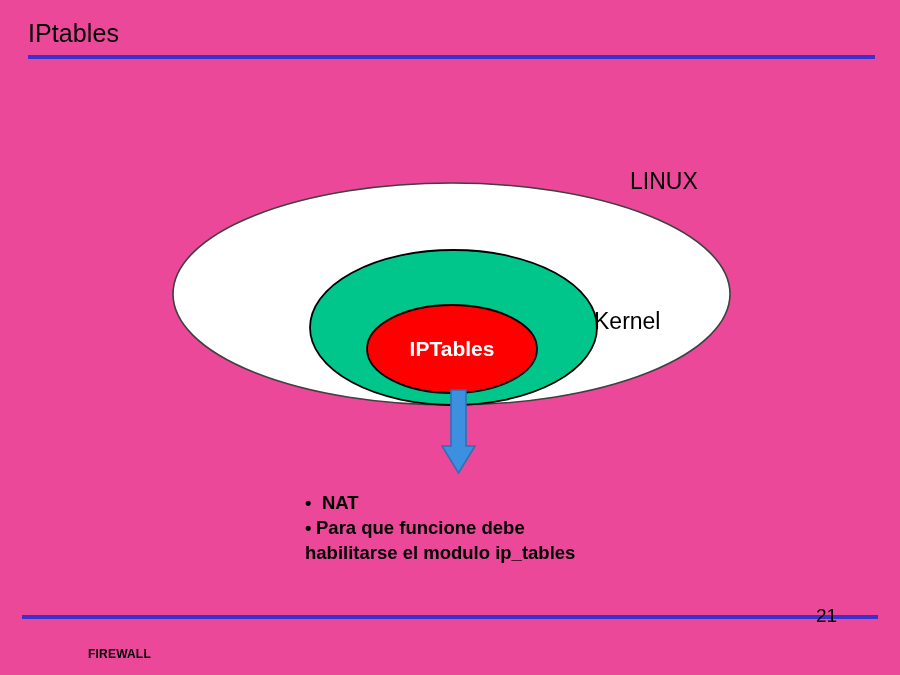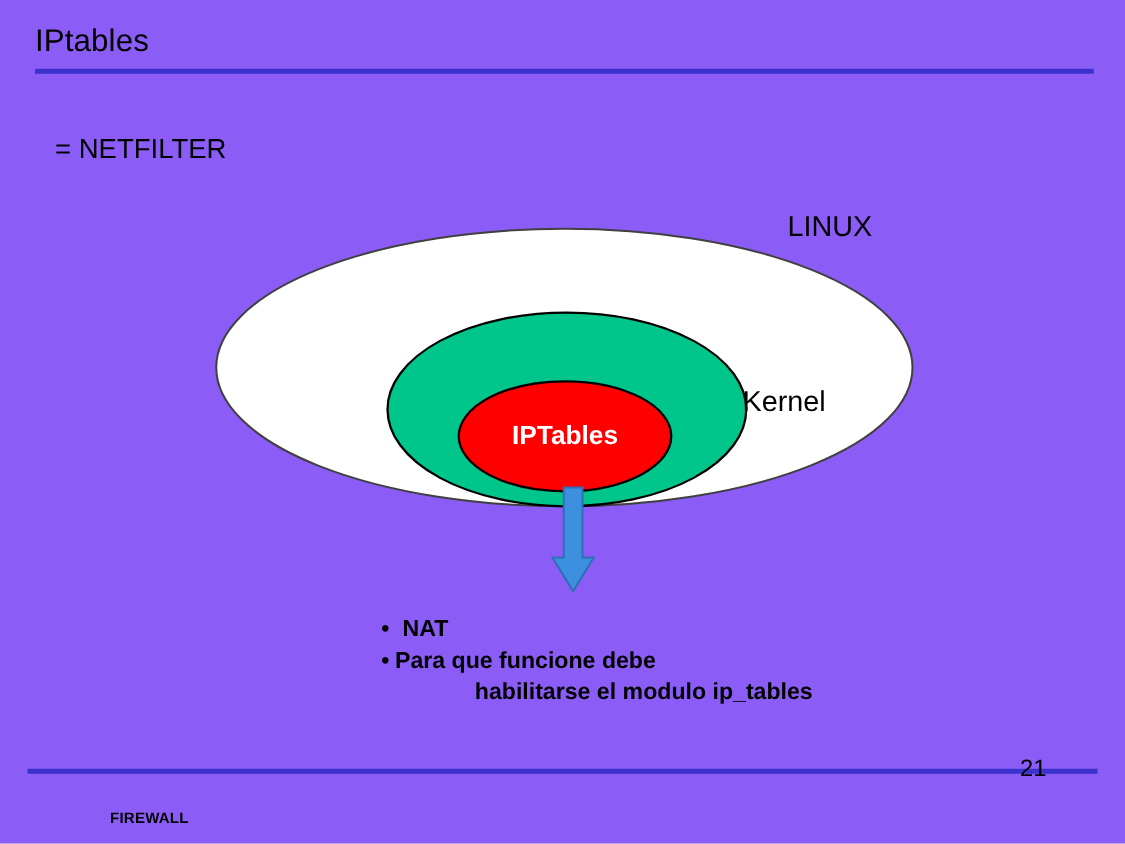--- a/index.html
+++ b/index.html
@@ -8,21 +8,21 @@
     background: #ffffff;
   }
   body {
     font-family: "Liberation Sans", sans-serif;
     -webkit-font-smoothing: antialiased;
   }
   #slide {
     position: relative;
     width: 900px;
     height: 675px;
-    background: #8b5cf6;
+    background: #ec4899;
     overflow: hidden;
   }
 
   
   #slide-title {
     position: absolute;
     left: 28px;
     top: 18px;
     font-size: 25px;
     line-height: 30px;
@@ -102,21 +102,20 @@
     white-space: nowrap;
   }
   .bullet-dot {
     display: inline-block;
     width: 17px;
   }
   .bullet-dot.tight { width: 11px; }
   .bullet-wrap {
     display: block;
     white-space: nowrap;
-    text-align: center;
   }
 
   
   #footer-rule {
     position: absolute;
     left: 22px;
     top: 615px;
     width: 856px;
     height: 4px;
     background: #3B32CE;
@@ -145,21 +144,20 @@
   }
 </style>
 </head>
 <body>
 
 <div id="slide">
 
   <div id="slide-title">IPtables</div>
   <div id="title-rule"></div>
 
-  <div id="subtitle">= NETFILTER</div>
 
   <svg id="diagram" viewBox="0 0 900 675">
 
     <ellipse cx="451.5" cy="294" rx="278.5" ry="111" fill="#FFFFFF" stroke="#404040" stroke-width="1.6"></ellipse>
 
     <ellipse cx="453.5" cy="327.5" rx="143.5" ry="77.5" fill="#00C68B" stroke="#000000" stroke-width="1.8"></ellipse>
 
     <ellipse cx="452" cy="349" rx="85" ry="44" fill="#FF0000" stroke="#000000" stroke-width="1.8"></ellipse>
 
     <polygon points="451,390 466,390 466,446 475,446 458.5,473 442,446 451,446" fill="#3D8FE0" stroke="#2E6FB5" stroke-width="1.6" stroke-linejoin="miter"></polygon>

